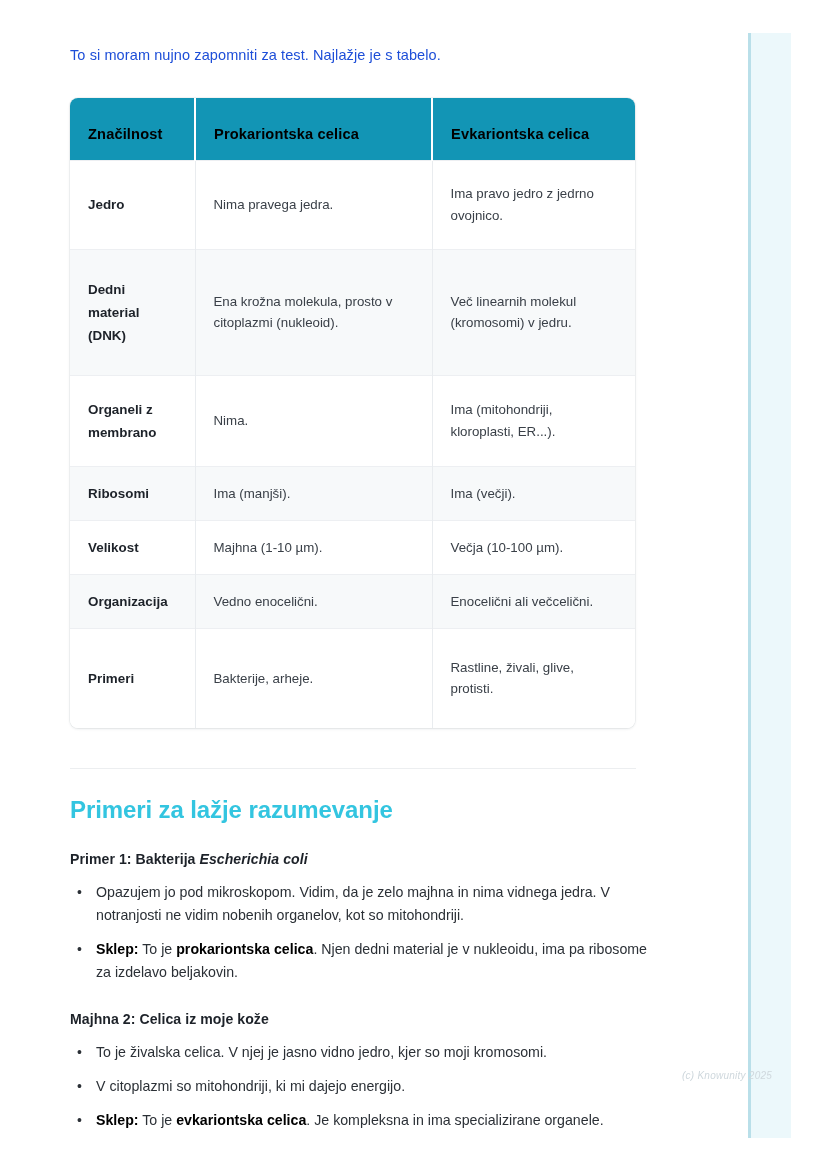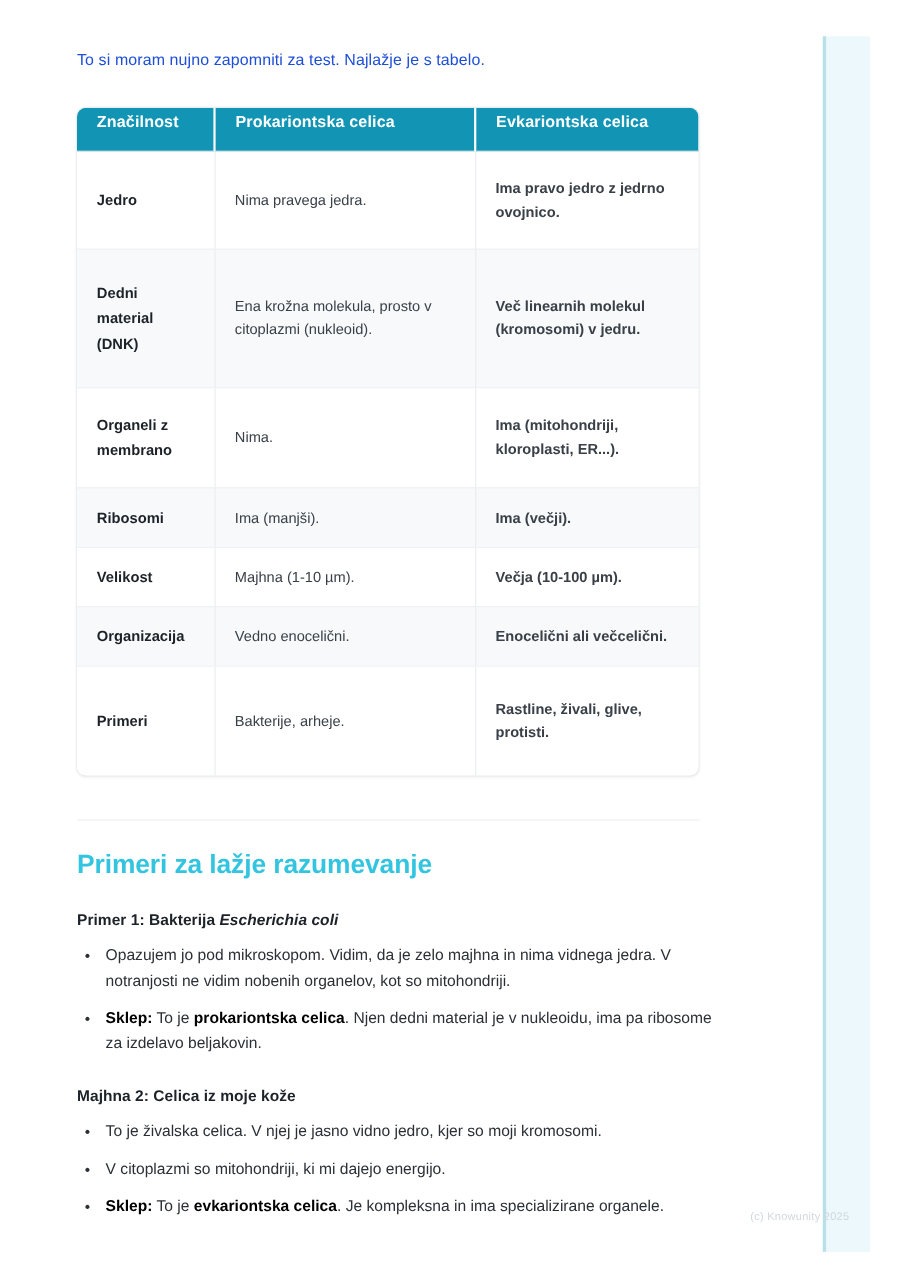--- a/index.html
+++ b/index.html
@@ -60,40 +60,40 @@
     width: 100%;
     table-layout: fixed;
     font-size: 13.3px;
   }
   table.cmp col.c1 { width: 125px; }
   table.cmp col.c2 { width: 237px; }
   table.cmp col.c3 { width: 203px; }
 
   table.cmp thead th {
     background: #1295b5;
-    color: #ffffff;
+    color: #000000;
     font-size: 14.6px;
     font-weight: bold;
     text-align: left;
-    padding: 5px 18px 18px 18px;
+    padding: 28px 18px 18px 18px;
     letter-spacing: .15px;
     border-right: 2px solid #ffffff;
     vertical-align: middle;
   }
   table.cmp thead th:last-child { border-right: none; }
 
   table.cmp tbody td {
     padding: 15px 18px;
     vertical-align: middle;
     line-height: 1.62;
     color: #3a4048;
     border-right: 1px solid #e9ecef;
     border-top: 1px solid #edeff2;
   }
-  table.cmp tbody td:last-child { border-right: none; font-weight: bold; }
+  table.cmp tbody td:last-child { border-right: none; }
   table.cmp tbody tr:nth-child(even) { background: #f7f9fa; }
   table.cmp tbody tr:nth-child(odd)  { background: #ffffff; }
   table.cmp tbody td.feat {
     font-weight: bold;
     color: #1d2229;
     font-size: 13.4px;
     line-height: 1.72;
   }
   table.cmp tbody tr.tall td { padding-top: 22px; padding-bottom: 22px; }
   table.cmp tbody tr.xtall td { padding-top: 28px; padding-bottom: 28px; }
@@ -146,25 +146,26 @@
     color: #2b3036;
     font-size: 14px;
     line-height: 1.62;
   }
   ul.pts li b { font-weight: bold; color: #000000; }
 
   
   .watermark {
     position: absolute;
     left: 682px;
-    top: 1101px;
+    top: 1070px;
     font-size: 10px;
     color: #cfd8dd;
     letter-spacing: .25px;
     white-space: nowrap;
+    font-style: italic;
   }
 </style>
 </head>
 <body>
 
 <div class="side-rail"></div>
 
 <div class="page">
 
   <p class="intro">To si moram nujno zapomniti za test. Najlažje je s tabelo.</p>

